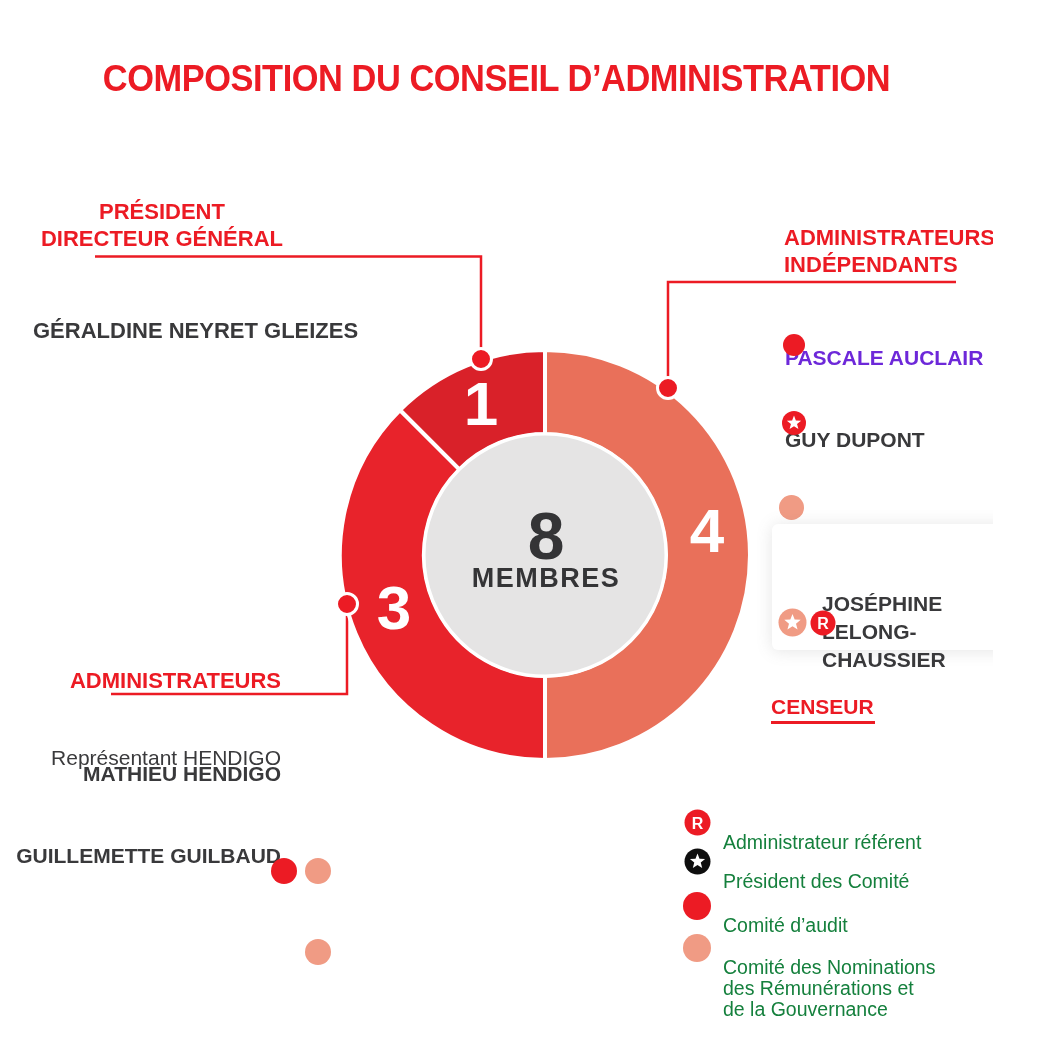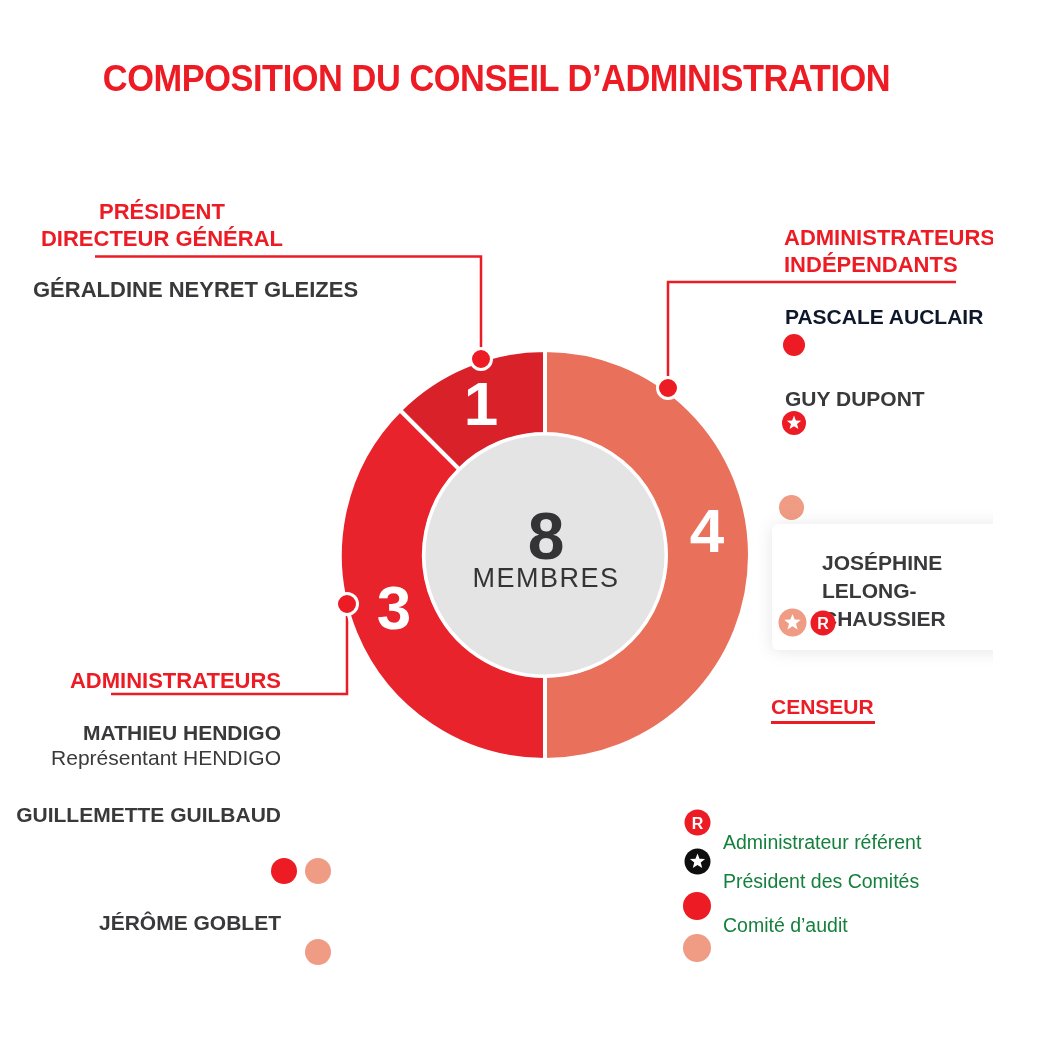--- a/index.html
+++ b/index.html
@@ -10,34 +10,34 @@
   .abs{position:absolute;}
   .title{
     left:0;right:0;top:58px;text-align:center;
     font-size:37px;font-weight:800;color:#EC1B24;letter-spacing:-0.5px;
     transform:scaleX(.93);transform-origin:center;white-space:nowrap;
   }
   .red-label{
     color:#EC1B24;font-weight:800;font-size:22px;line-height:27px;
     white-space:pre-line;letter-spacing:0;
   }
-  .name{font-weight:700;font-size:21px;color:#39393B;white-space:pre-line;line-height:28px;}
-  .name.black{color:#0f172a;text-align:center;}
+  .name{font-weight:700;font-size:21px;color:#39393B;white-space:pre-line;line-height:28px;margin-top:41px;}
+  .name.black{color:#6d28d9;text-align:center;}
   .subtitle{font-weight:400;font-size:21px;color:#3A3A3C;}
   .right-align{text-align:center;}
   .seg-num{
     color:#ffffff;font-weight:800;font-size:62px;
     transform:translate(-50%,-50%);line-height:1;
   }
   .center-value{
     color:#343436;font-weight:800;font-size:66px;line-height:1;
     transform:translate(-50%,-50%);
   }
   .center-label{
-    color:#343436;font-weight:400;font-size:27px;letter-spacing:1.5px;line-height:1;
+    color:#343436;font-weight:700;font-size:27px;letter-spacing:1.5px;line-height:1;
     transform:translate(-50%,-50%);
   }
   .censeur-underline{background:#EC1B24;height:3px;width:104px;}
   .legend-label{
     color:#15803d;font-weight:400;font-size:19.5px;line-height:21px;white-space:pre-line;margin-top:20px;
   }
   .card{
     background:#ffffff;border-radius:6px;
     box-shadow:0 1px 16px rgba(110,110,110,0.18);
   }
@@ -118,39 +118,41 @@
   <div class="abs subtitle right-align" style="right:712px;top:746px">Représentant HENDIGO</div>
 
   <div class="abs name right-align" style="right:712px;top:801px">GUILLEMETTE GUILBAUD</div>
   <svg class="abs" style="left:271px;top:858px" width="26" height="26" viewBox="-13 -13 26 26">
     <circle r="13" fill="#EC1B24"></circle>
   </svg>
   <svg class="abs" style="left:305px;top:858px" width="26" height="26" viewBox="-13 -13 26 26">
     <circle r="13" fill="#F09B84"></circle>
   </svg>
 
-  <div class="abs name right-align" style="right:712px;top:909px">JÉRÔME GOBLET</div>
   <svg class="abs" style="left:305px;top:939px" width="26" height="26" viewBox="-13 -13 26 26">
     <circle r="13" fill="#F09B84"></circle>
   </svg>
 
   <svg class="abs" style="left:684px;top:809px" width="27" height="27" viewBox="-13.5 -13.5 27 27">
     <circle r="13" fill="#EC1B24"></circle>
     <text y="6" text-anchor="middle" class="badge-letter">R</text>
   </svg>
   <div class="abs legend-label" style="left:723px;top:812px">Administrateur référent</div>
 
   <svg class="abs" style="left:684px;top:848px" width="27" height="27" viewBox="-13.5 -13.5 27 27">
     <circle r="13" fill="#0E0E0E"></circle>
     <path d="M0,-8 L2.01,-2.77 L7.6,-2.48 L3.24,1.06 L4.7,6.47 L0,3.41 L-4.7,6.47 L-3.24,1.06 L-7.6,-2.48 L-2.01,-2.77 Z" fill="#ffffff"></path>
   </svg>
-  <div class="abs legend-label" style="left:723px;top:851px">Président des Comités</div>
+  <div class="abs legend-label" style="left:723px;top:851px">Président des Comité</div>
 
   <svg class="abs" style="left:683px;top:892px" width="28" height="28" viewBox="-14 -14 28 28">
     <circle r="14" fill="#EC1B24"></circle>
   </svg>
   <div class="abs legend-label" style="left:723px;top:895px">Comité d’audit</div>
 
   <svg class="abs" style="left:683px;top:934px" width="28" height="28" viewBox="-14 -14 28 28">
     <circle r="14" fill="#F09B84"></circle>
   </svg>
+  <div class="abs legend-label" style="left:723px;top:937px">Comité des Nominations
+des Rémunérations et
+de la Gouvernance</div>
 
 </div>
 
 </body></html>

